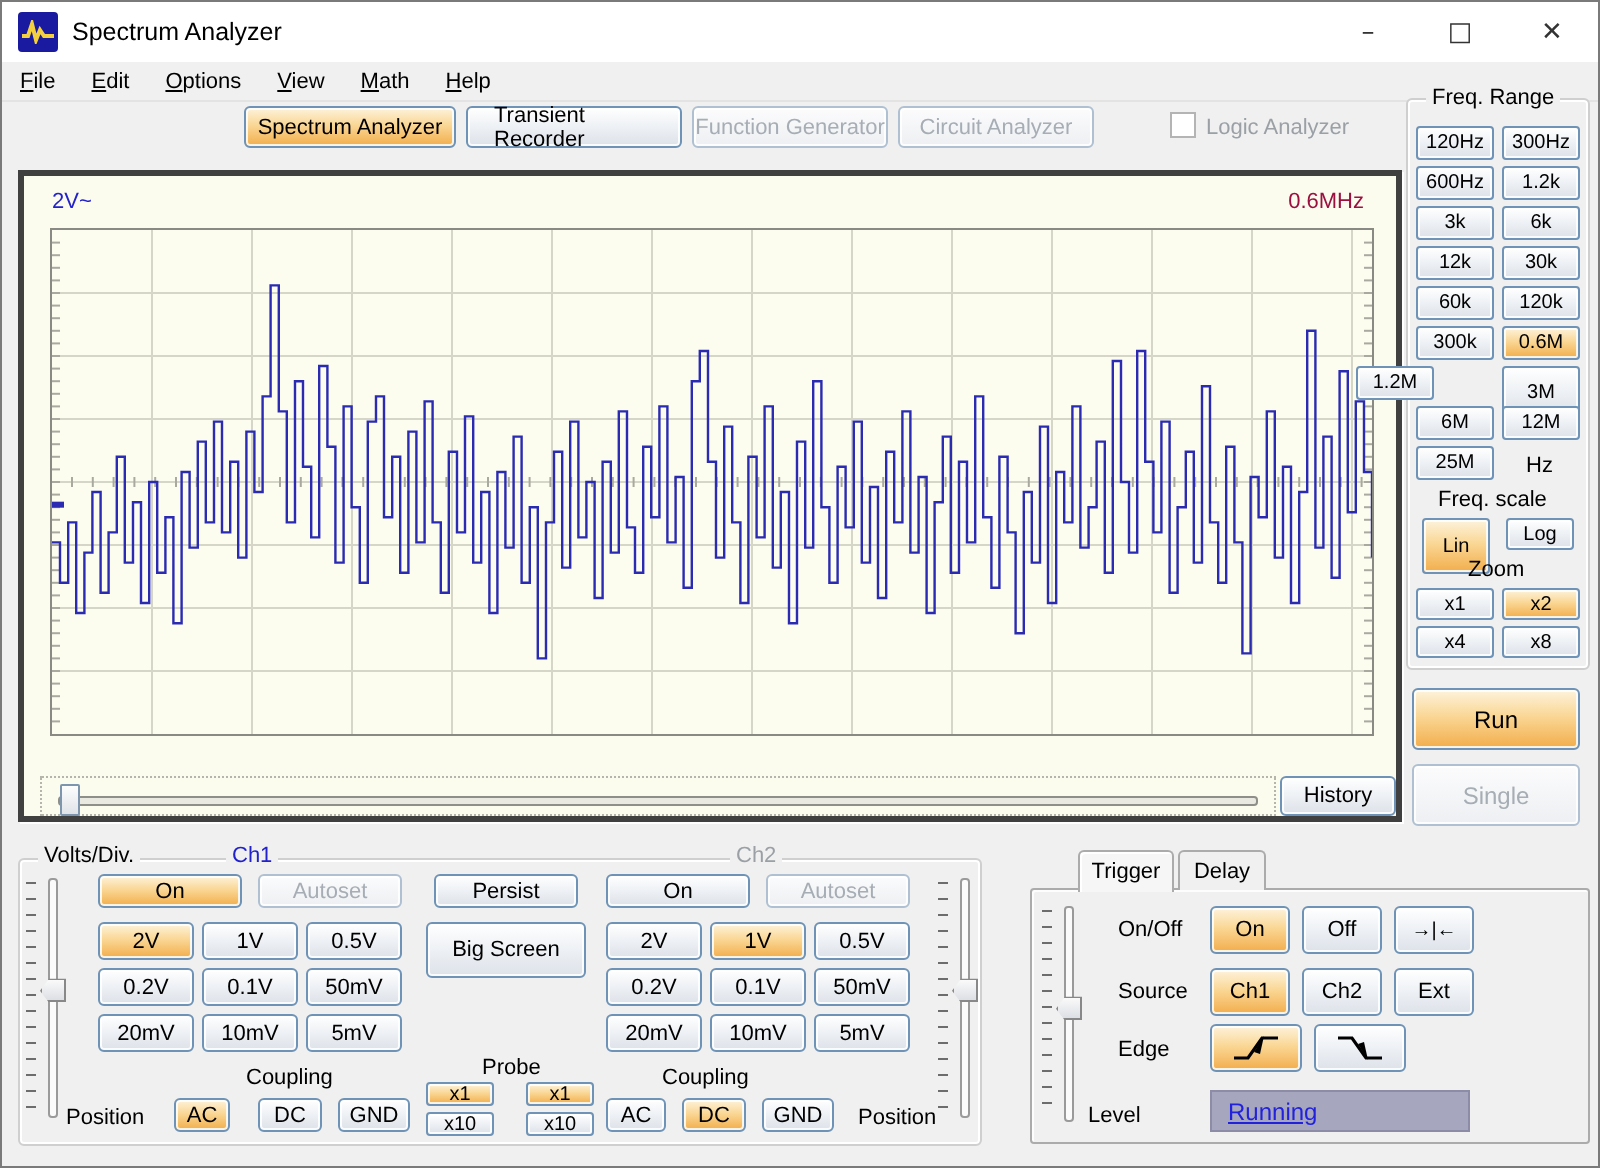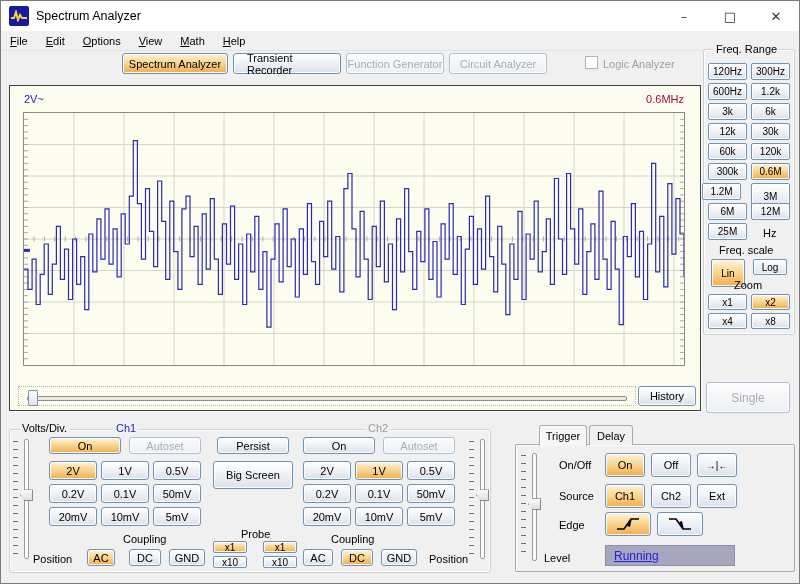--- a/index.html
+++ b/index.html
@@ -21,21 +21,21 @@
        box-shadow:inset 0 0 0 1px rgba(255,255,255,.85);font-size:11px;cursor:default;}
   .btn.sel{background:linear-gradient(180deg,#fdf3dc 0%,#fad795 45%,#f2ad4b 100%);}
   .btn.dis{color:#a6adb5;border-color:#aec0d2;background:linear-gradient(180deg,#fcfcfd,#edeff2);}
   .smallbtn{font-size:10px;border-radius:2px;}
   .grouplab{position:absolute;background:#f0f0f0;padding:0 3px;line-height:11px;}
   .groupbox{position:absolute;border:1px solid #cfcfcf;border-radius:3px;box-sizing:border-box;box-shadow:inset 0 0 0 1px #ffffff;}
   .lab{position:absolute;white-space:nowrap;}
   .gray{color:#9aa0a6;}
   .blue{color:#2222cc;}
   
-  .plot-panel{position:absolute;left:8px;top:84px;width:692px;height:326px;background:#fbfbee;border:1px solid #404040;box-shadow:1px 1px 0 #ffffff;box-sizing:border-box;text-align:right;}
+  .plot-panel{position:absolute;left:8px;top:84px;width:692px;height:326px;background:#fbfbee;border:3px solid #404040;box-shadow:1px 1px 0 #ffffff;box-sizing:border-box;text-align:right;}
   .grid-area{position:absolute;left:13px;top:26px;width:660px;height:252px;border:1px solid #8a8a84;background:#fcfcef;box-sizing:content-box;}
   .volts-lab{position:absolute;left:14px;top:7px;color:#2222cc;font-size:11px;}
   .freq-lab{position:absolute;right:16px;top:7px;color:#9c1040;font-size:11px;}
   .trackwrap{position:absolute;left:8px;top:300px;width:618px;height:20px;border:1px dotted #b5b5ab;box-sizing:border-box;}
   .trackgroove{position:absolute;left:8px;top:9px;right:8px;height:3px;background:#e9e9e2;border:1px solid #8f8f89;border-radius:2px;}
   .trackthumb{position:absolute;left:9px;top:3px;width:8px;height:14px;background:linear-gradient(180deg,#fdfdfd,#dfe3e8);border:1px solid #7d96ad;border-radius:1px;}
   
   .vslider{position:absolute;width:20px;}
   .vticks{position:absolute;left:0;top:2px;bottom:2px;width:5px;
           background:repeating-linear-gradient(to bottom,#6d6d6d 0 1px,transparent 1px 8px);}
@@ -269,36 +269,37 @@
   <div class="btn smallbtn" style="left:707px;top:82px;width:39px;height:17px;">600Hz</div>
   <div class="btn smallbtn" style="left:750px;top:82px;width:39px;height:17px;">1.2k</div>
   <div class="btn smallbtn" style="left:707px;top:102px;width:39px;height:17px;">3k</div>
   <div class="btn smallbtn" style="left:750px;top:102px;width:39px;height:17px;">6k</div>
   <div class="btn smallbtn" style="left:707px;top:122px;width:39px;height:17px;">12k</div>
   <div class="btn smallbtn" style="left:750px;top:122px;width:39px;height:17px;">30k</div>
   <div class="btn smallbtn" style="left:707px;top:142px;width:39px;height:17px;">60k</div>
   <div class="btn smallbtn" style="left:750px;top:142px;width:39px;height:17px;">120k</div>
   <div class="btn smallbtn" style="left:707px;top:162px;width:39px;height:17px;">300k</div>
   <div class="btn smallbtn sel" style="left:750px;top:162px;width:39px;height:17px;">0.6M</div>
-  <div class="btn smallbtn" style="left:701px;top:182px;width:39px;height:17px;">1.2M</div>
+  <div class="btn smallbtn" style="left:677px;top:182px;width:39px;height:17px;">1.2M</div>
   <div class="btn smallbtn" style="left:750px;top:182px;width:39px;height:26px;">3M</div>
   <div class="btn smallbtn" style="left:707px;top:202px;width:39px;height:17px;">6M</div>
   <div class="btn smallbtn" style="left:750px;top:202px;width:39px;height:17px;">12M</div>
   <div class="btn smallbtn" style="left:707px;top:222px;width:39px;height:17px;">25M</div>
   <span class="lab" style="left:762px;top:226px;">Hz</span>
 
   <span class="lab" style="left:718px;top:243px;">Freq. scale</span>
   <div class="btn smallbtn sel" style="left:710px;top:258px;width:34px;height:28px;">Lin</div>
   <div class="btn smallbtn" style="left:752px;top:258px;width:34px;height:16px;">Log</div>
   <span class="lab" style="left:733px;top:278px;">Zoom</span>
   <div class="btn smallbtn" style="left:707px;top:293px;width:39px;height:16px;">x1</div>
   <div class="btn smallbtn sel" style="left:750px;top:293px;width:39px;height:16px;">x2</div>
   <div class="btn smallbtn" style="left:707px;top:312px;width:39px;height:16px;">x4</div>
   <div class="btn smallbtn" style="left:750px;top:312px;width:39px;height:16px;">x8</div>
 
+  <div class="btn sel" style="left:705px;top:343px;width:84px;height:31px;font-size:12px;">Run</div>
   <div class="btn dis" style="left:705px;top:381px;width:84px;height:31px;font-size:12px;">Single</div>
 
   <div class="groupbox" style="left:8px;top:428px;width:482px;height:144px;"></div>
   <span class="grouplab" style="left:18px;top:422px;">Volts/Div.</span>
   <span class="grouplab blue" style="left:112px;top:422px;">Ch1</span>
   <span class="grouplab gray" style="left:364px;top:422px;">Ch2</span>
 
   <div class="vslider" style="left:12px;top:438px;height:120px;">
     <div class="vticks"></div>
     <div class="vchan"></div>

